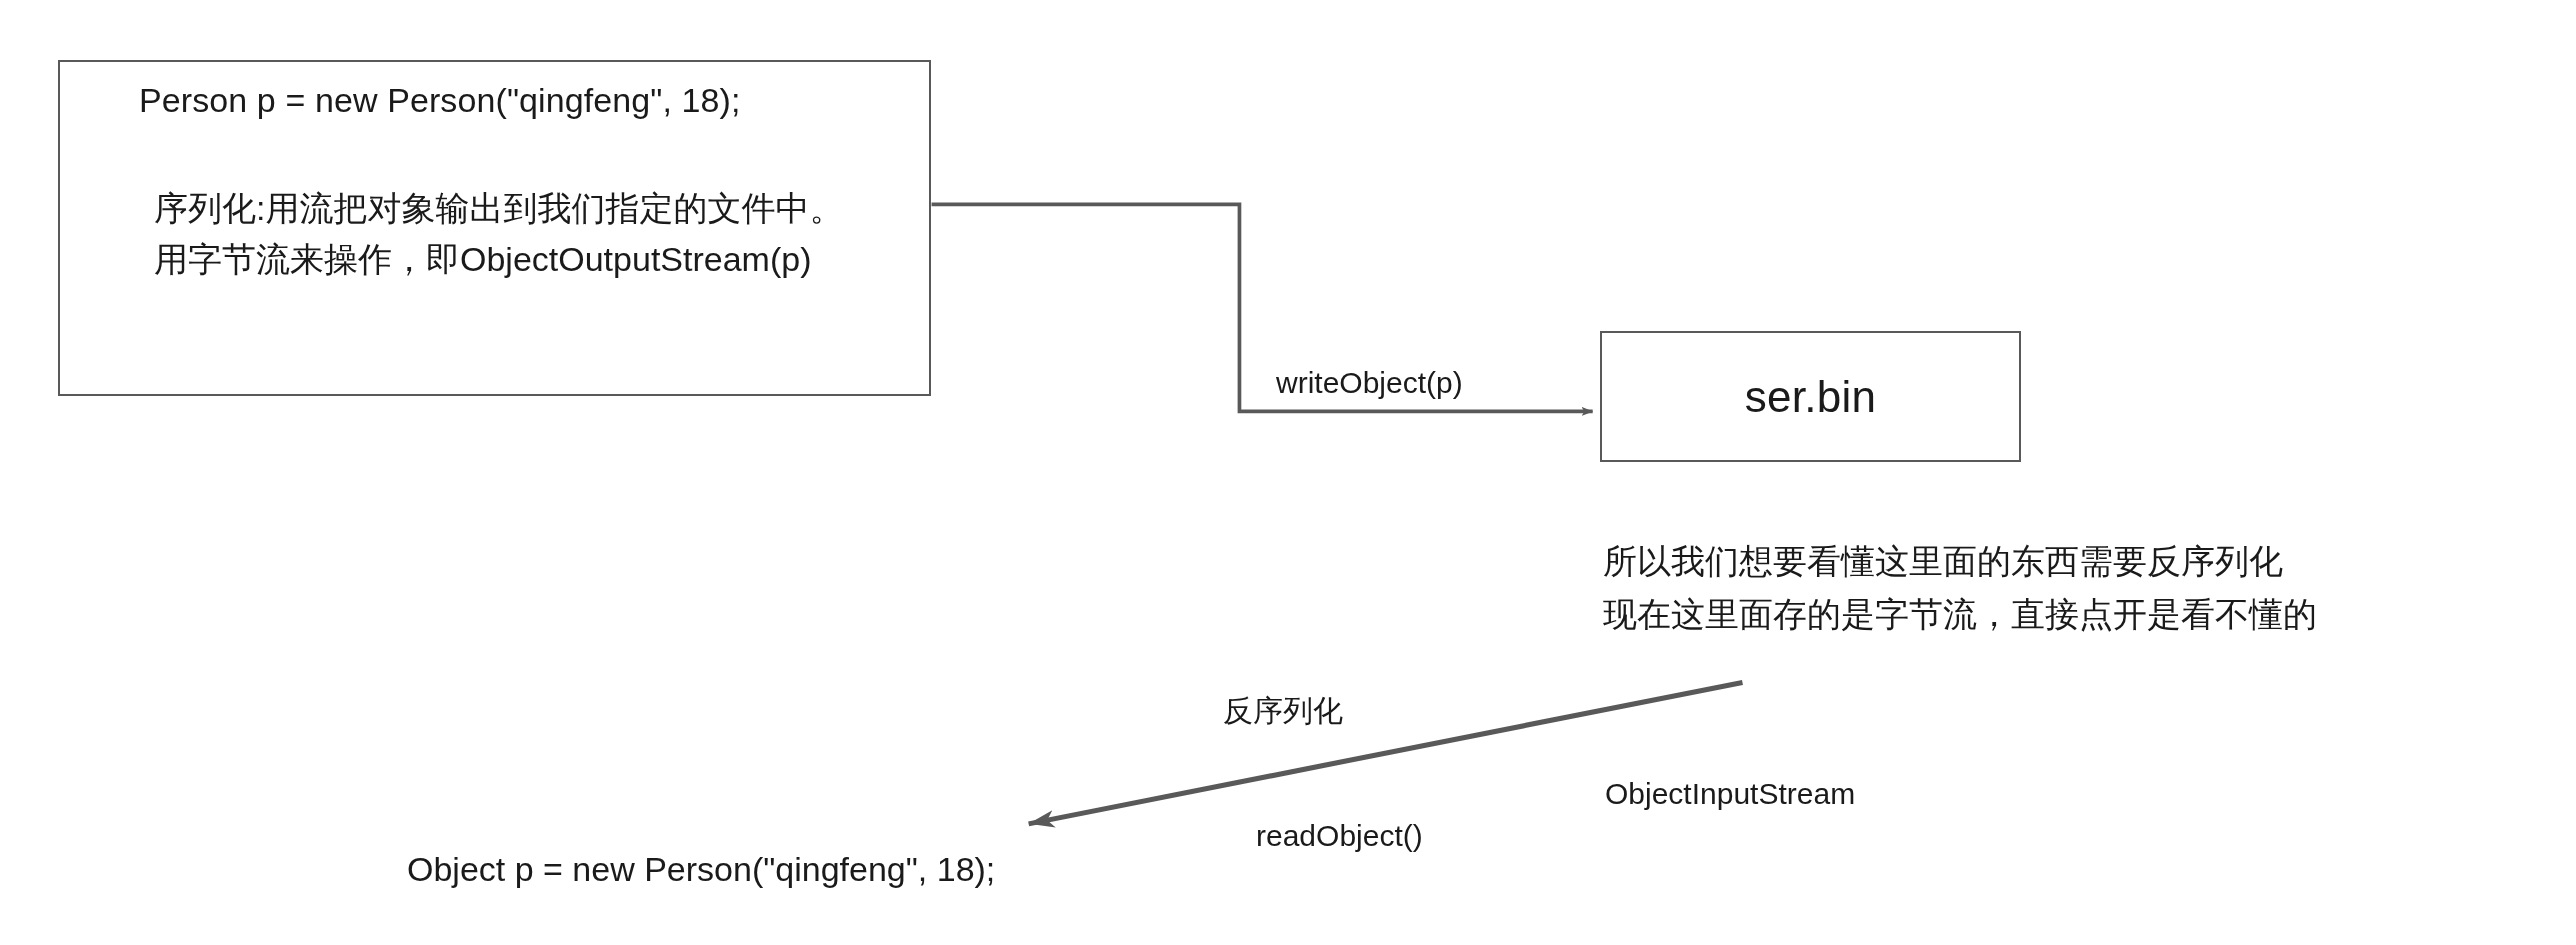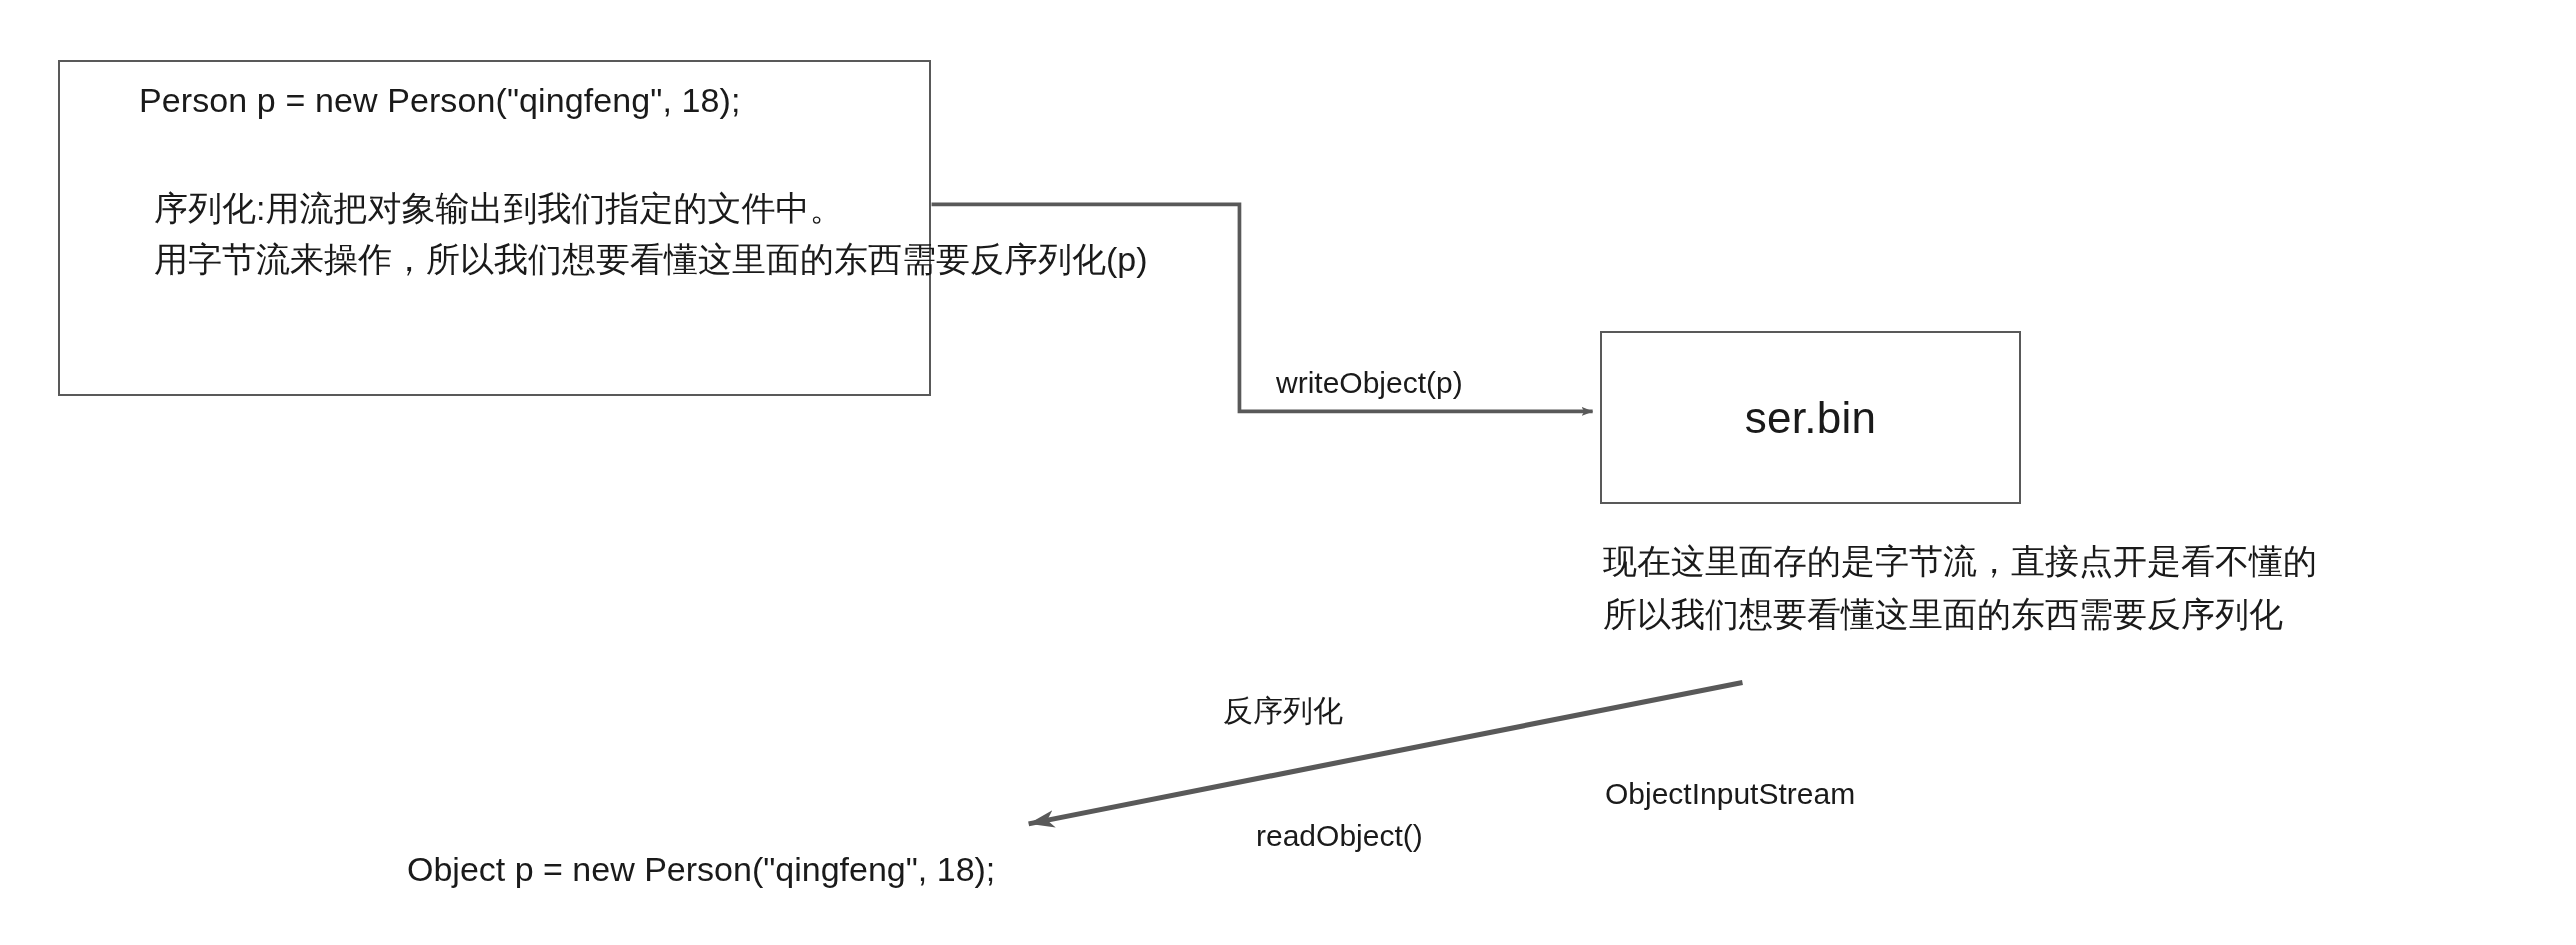--- a/index.html
+++ b/index.html
@@ -38,21 +38,21 @@
   #box-serialize {
     left: 58px;
     top: 60px;
     width: 873px;
     height: 336px;
   }
   #box-serbin {
     left: 1600px;
     top: 331px;
     width: 421px;
-    height: 173px;
+    height: 131px;
     display: flex;
     align-items: center;
     justify-content: center;
   }
 
   
   .box-text-block {
     position: absolute;
     left: 79px;
     top: 16.6px;
@@ -137,37 +137,37 @@
     <path d="M 1007,221 L 1340,221 L 1340,445 L 1722,445" fill="none" stroke="#595959" stroke-width="4" stroke-linecap="butt" stroke-linejoin="miter" marker-end="url(#arrow-right)"></path>
 
     <line x1="1884" y1="738" x2="1112" y2="891" stroke="#595959" stroke-width="5.5" stroke-linecap="butt" marker-end="url(#arrow-diag)"></line>
   </svg>
 
   <div class="node-box" id="box-serialize">
     <div class="box-text-block">
       <div class="line-code">Person p = new Person("qingfeng", 18);</div>
       <div class="spacer-gap"></div>
       <div class="line-cn">序列化:用流把对象输出到我们指定的文件中。</div>
-      <div class="line-cn">用字节流来操作，所以我们想要看懂这里面的东西需要反序列化(p)</div>
+      <div class="line-cn">用字节流来操作，即ObjectOutputStream(p)</div>
     </div>
   </div>
 
   <div class="node-box" id="box-serbin">
     <div class="serbin-label">ser.bin</div>
   </div>
 
   <div class="floating-label" id="label-writeobject">writeObject(p)</div>
 
   <div class="floating-label" id="label-deserialize">反序列化</div>
 
   <div class="floating-label" id="label-objectinputstream">ObjectInputStream</div>
 
   <div class="floating-label" id="label-readobject">readObject()</div>
 
   <div id="note-serbin">
+    <div>所以我们想要看懂这里面的东西需要反序列化</div>
     <div>现在这里面存的是字节流，直接点开是看不懂的</div>
-    <div>所以我们想要看懂这里面的东西需要反序列化</div>
   </div>
 
   <div class="floating-label" id="label-object-result">Object p = new Person("qingfeng", 18);</div>
 
 </div>
 
 
 </body></html>

